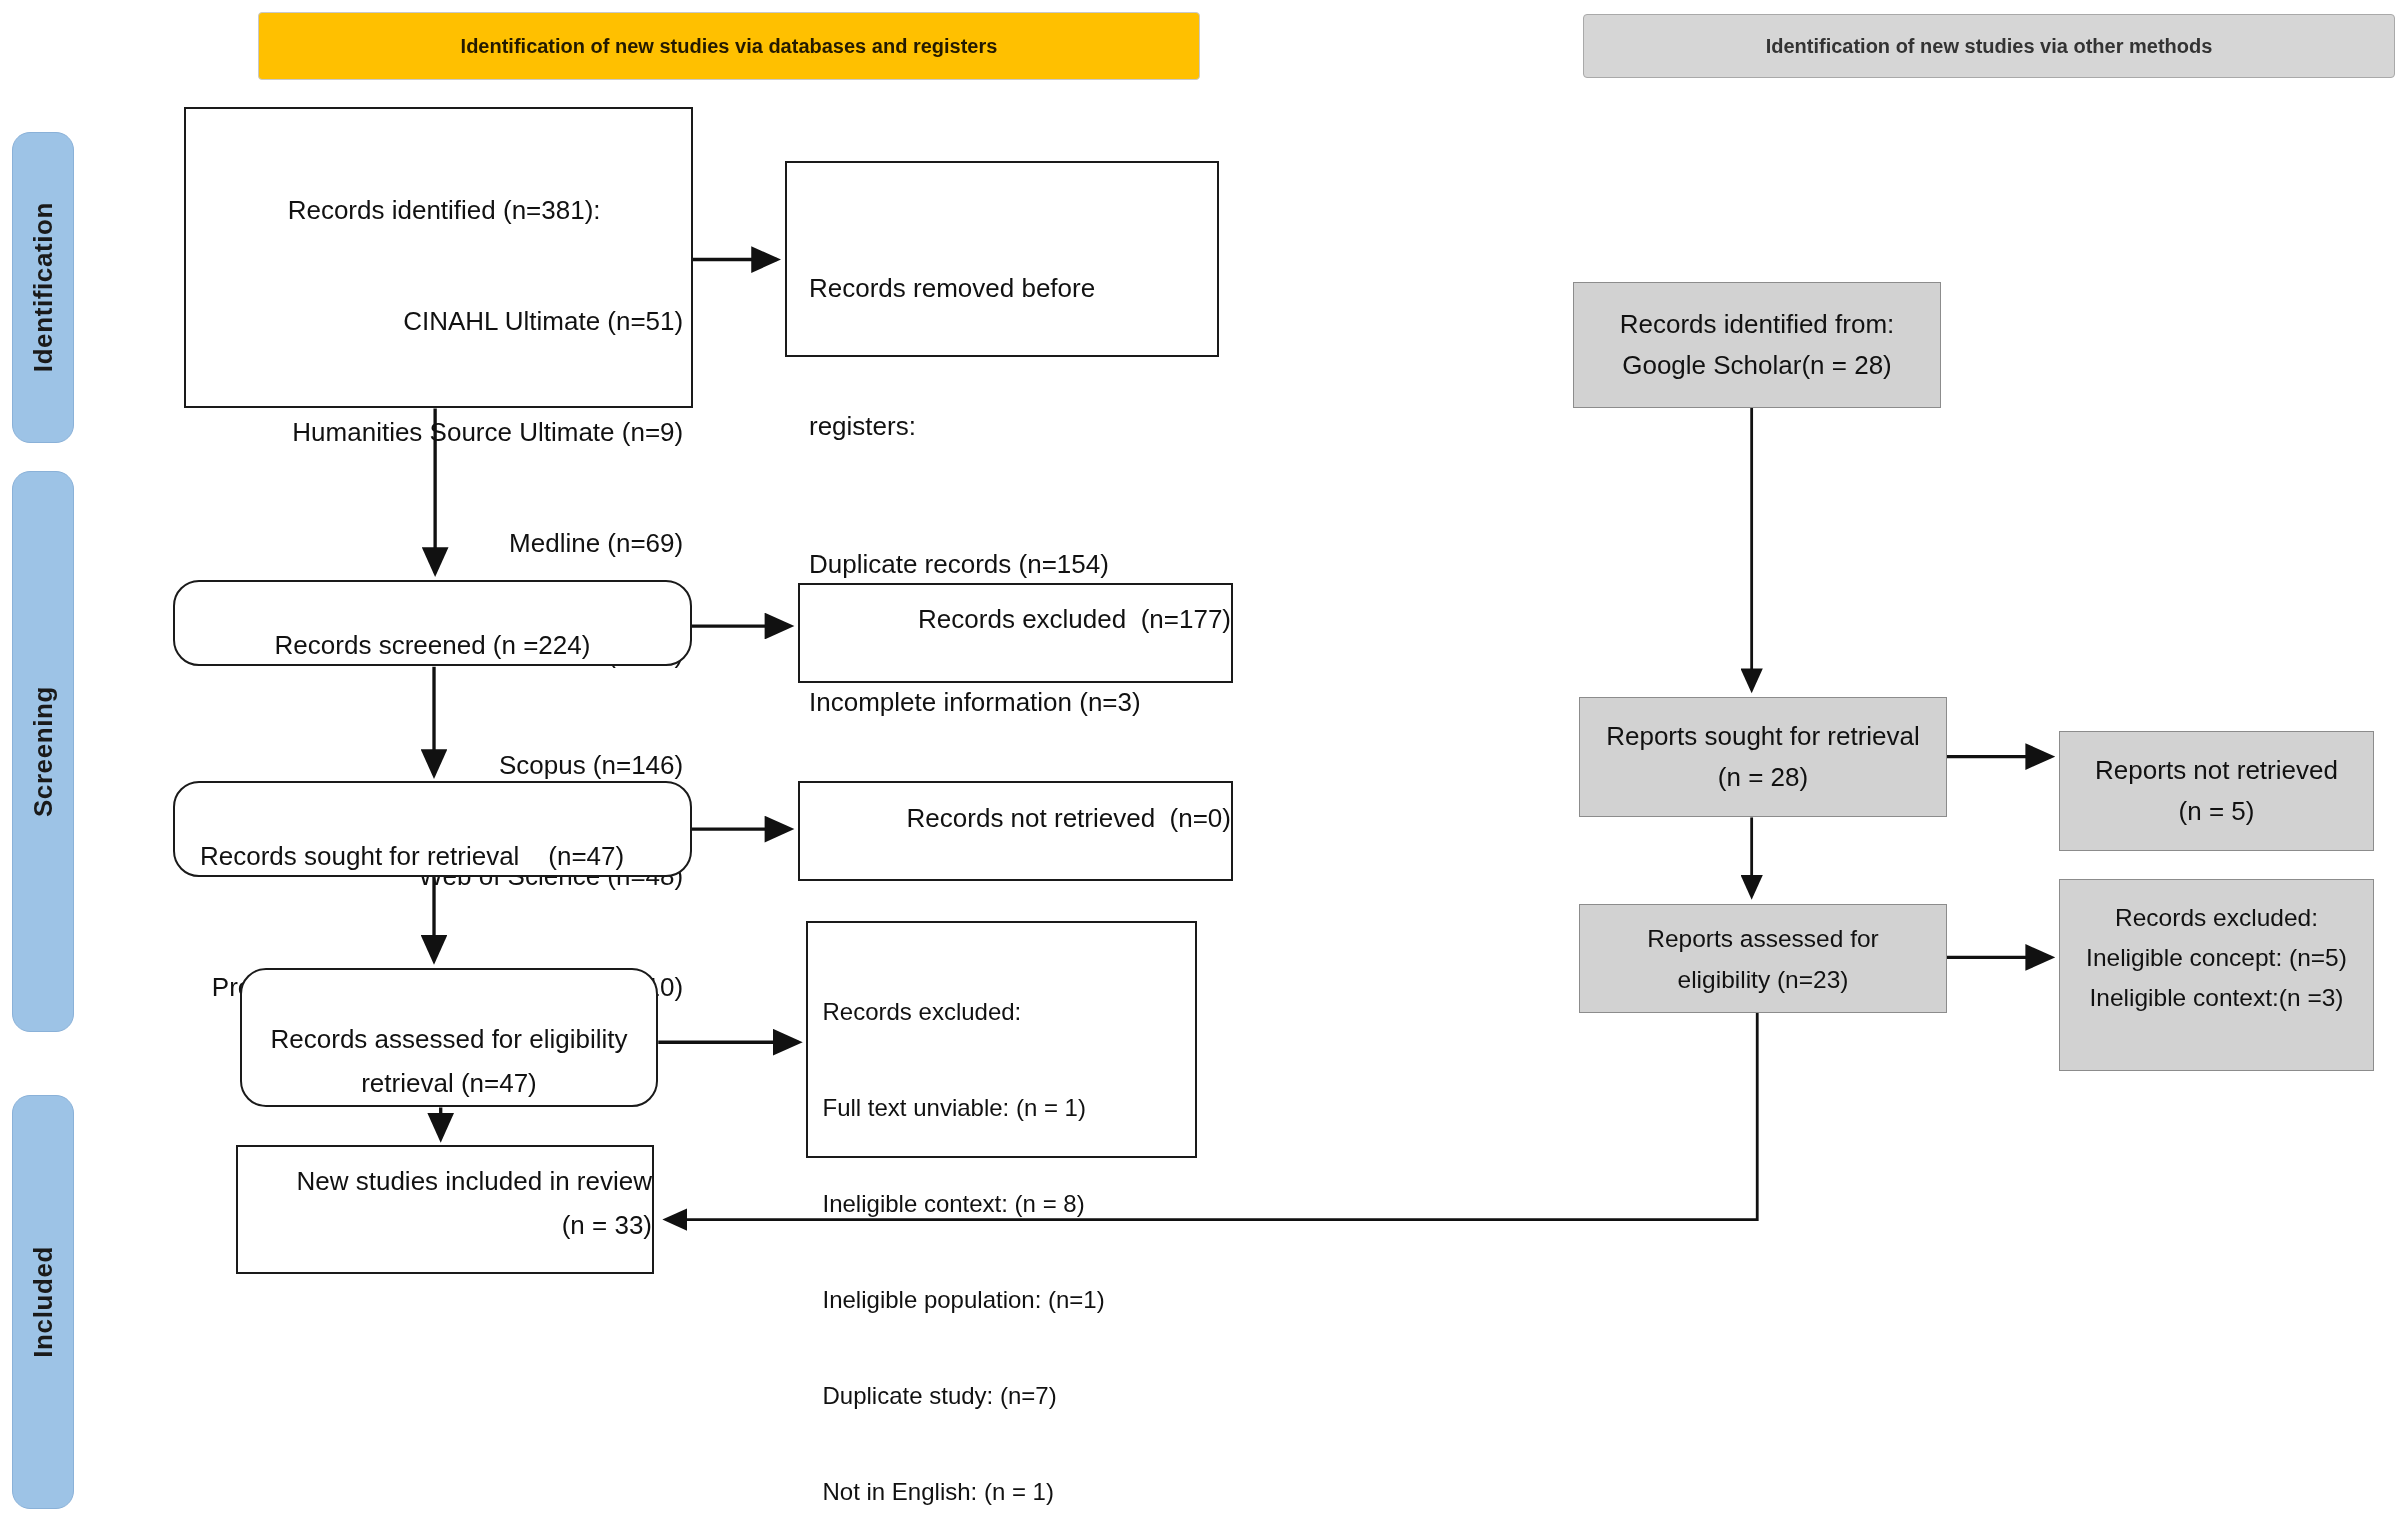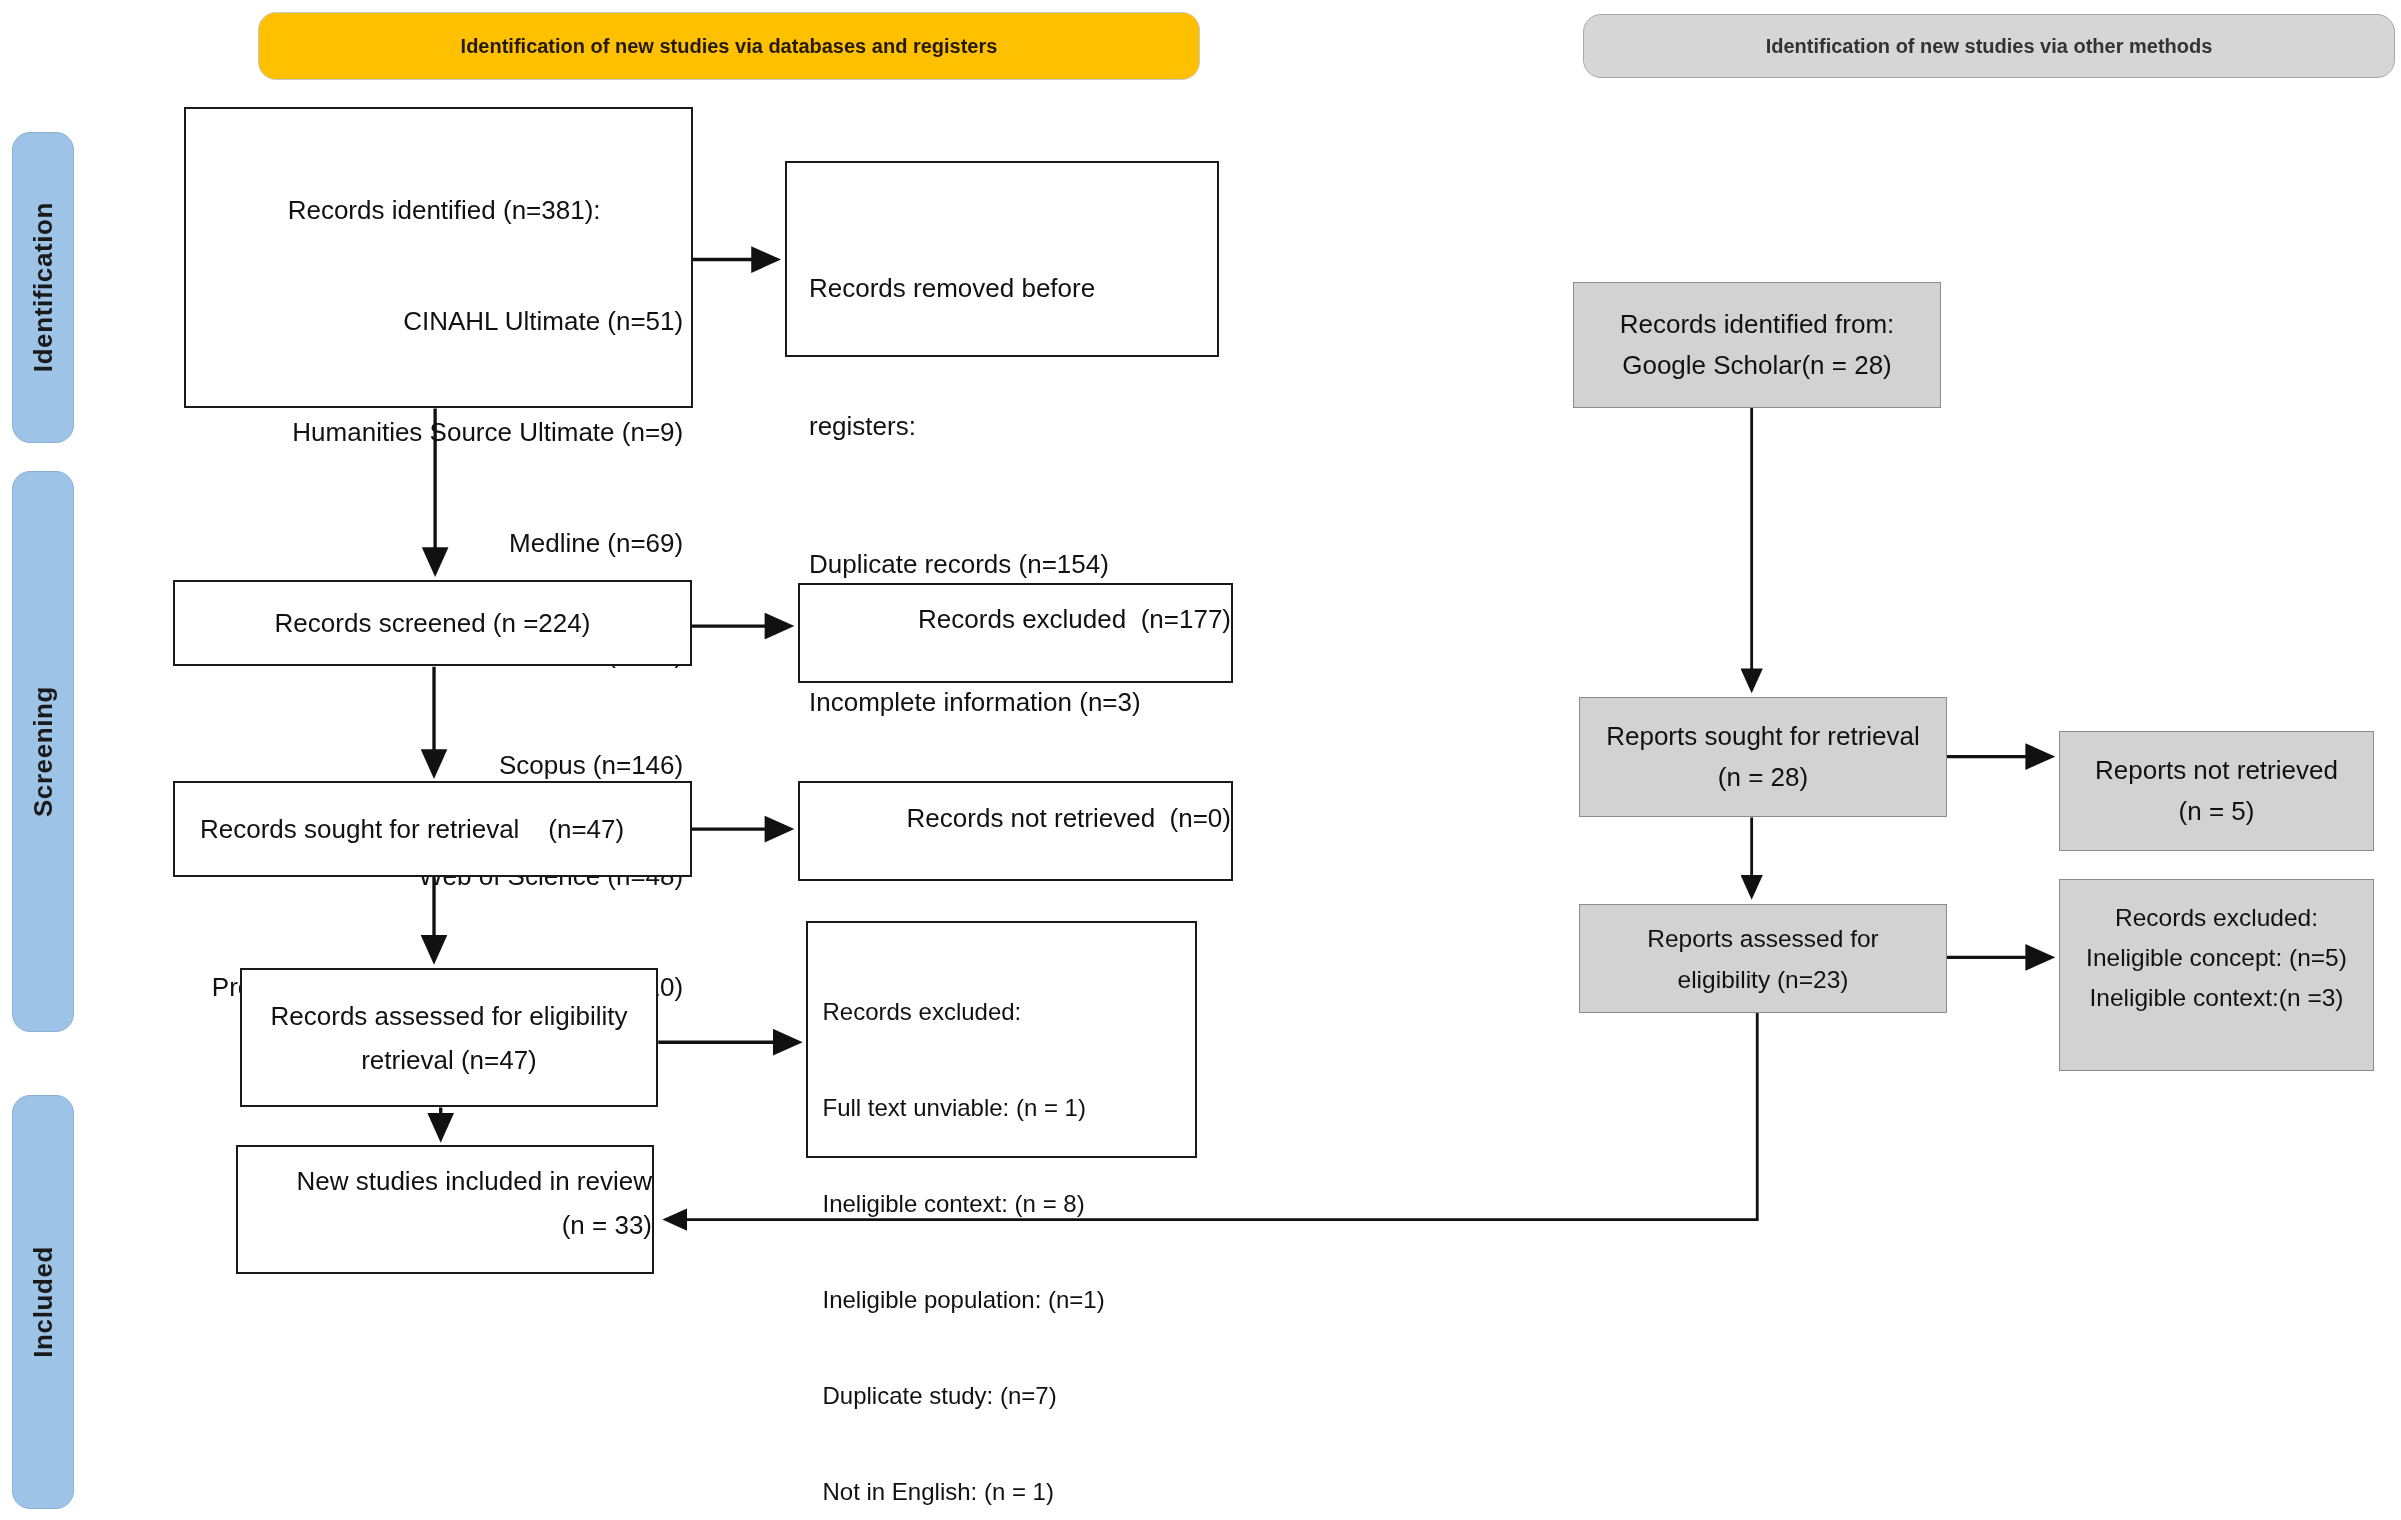--- a/index.html
+++ b/index.html
@@ -14,21 +14,21 @@
   }
   .arrows{position:absolute;left:0;top:0;pointer-events:none;}
   .arrows line,.arrows path{stroke:#111111;fill:none;}
   .arrows .thick{stroke-width:6;}
   .arrows .thin{stroke-width:5;}
   .arrows .ahead{fill:#111111;stroke:none;}
 
   .banner{
     position:absolute;
     display:flex;align-items:center;justify-content:center;
-    border-radius:18px;
+    border-radius:4px;
     font-weight:bold;font-size:20px;
     text-align:center;
   }
   .banner.yellow{background:#FFC000;border:1.1px solid #c9c9c9;color:#241a00;}
   .banner.gray{background:#D6D6D6;border:1.1px solid #a9a9a9;color:#333333;}
 
   .vtab{
     position:absolute;
     background:#9DC3E6;
     border:1.1px solid #8ab1d8;
@@ -54,21 +54,21 @@
   .gbox{
     position:absolute;
     background:#D2D2D2;
     border:1.7px solid #8c8c8c;
     box-sizing:border-box;
     font-size:26px;line-height:41px;
     text-align:center;
     display:flex;flex-direction:column;justify-content:center;
     white-space:pre-wrap;
   }
-  .center-text{display:flex;flex-direction:column;align-items:center;justify-content:center;text-align:center;}
+  .center-text{display:flex;flex-direction:column;align-items:center;justify-content:flex-end;text-align:center;border-radius:26px;}
   .top-text{display:flex;flex-direction:column;align-items:flex-end;text-align:center;}
   .list-text{padding:9px 7.8px 5.6px 19px;}
   .list-text .ttl{text-align:center;display:block;}
   .list-text .itm{display:block;text-align:right;}
 </style>
 </head>
 <body>
 
 <div class="canvas">
 

